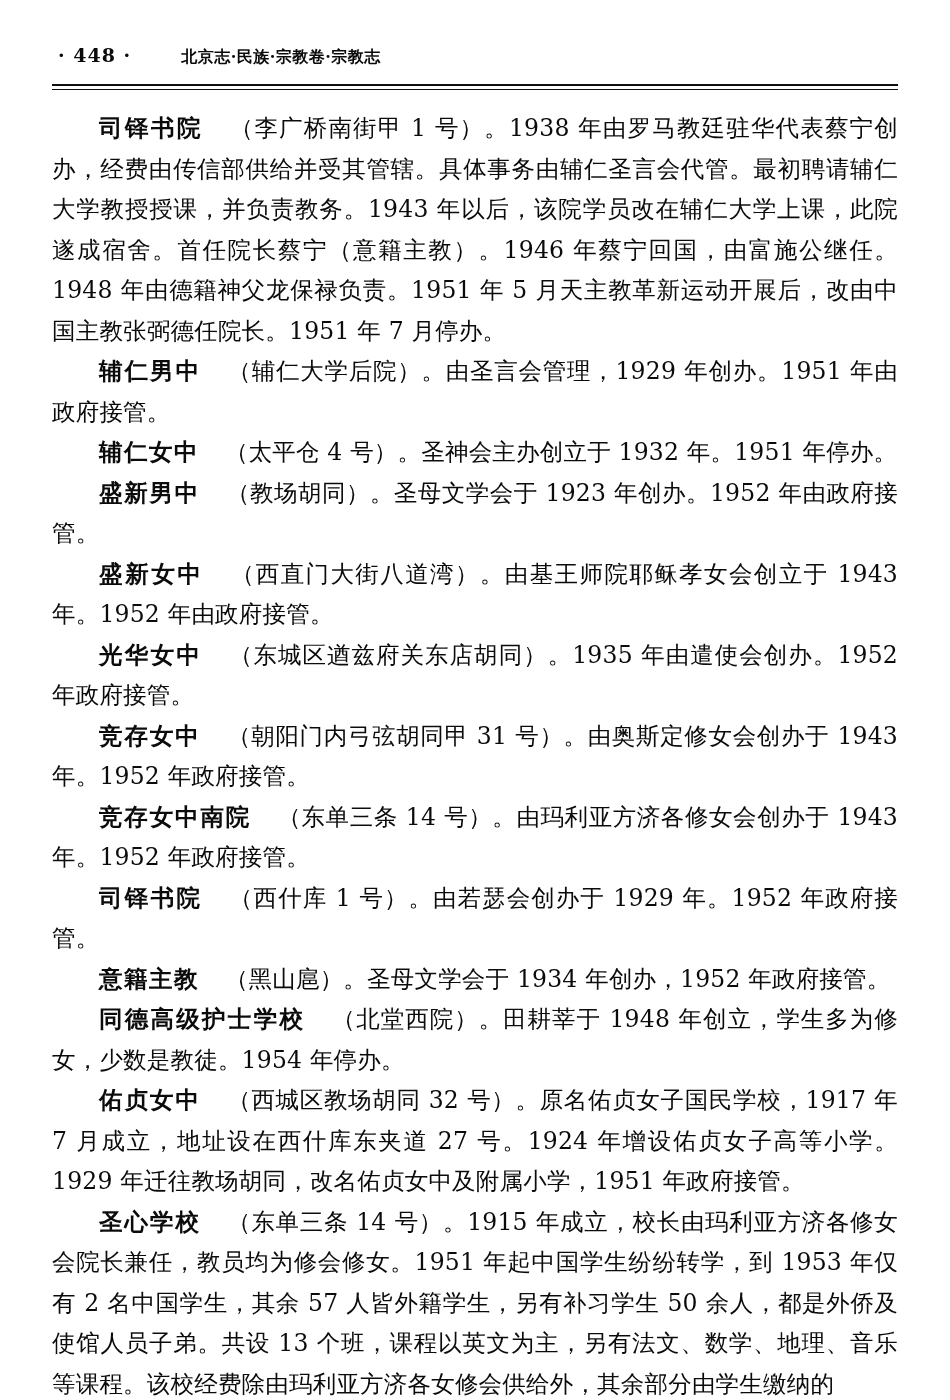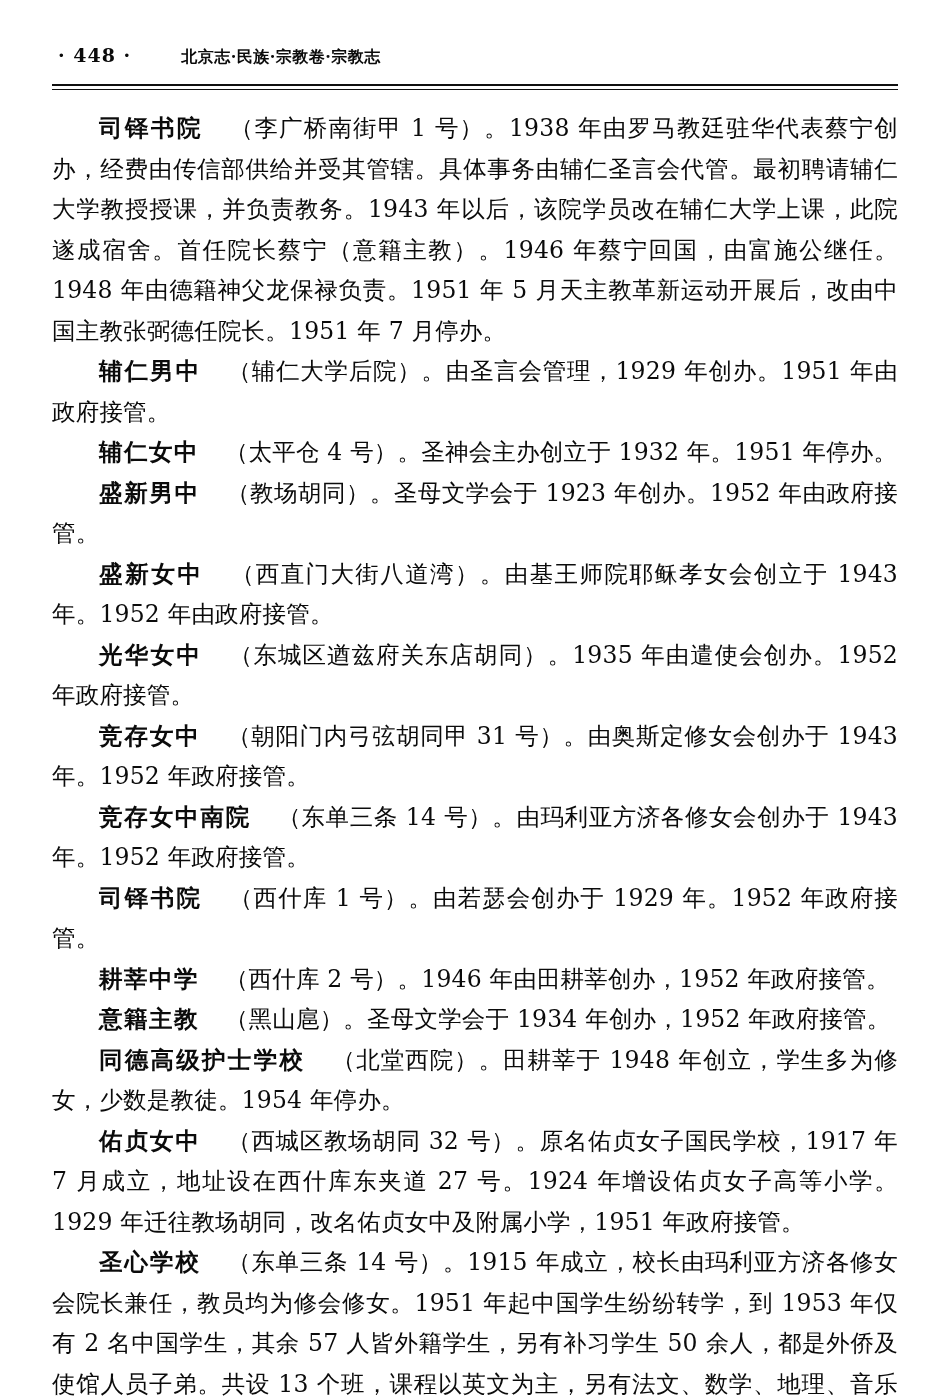--- a/index.html
+++ b/index.html
@@ -118,23 +118,20 @@
 
     <p class="entry">
       <span class="term">竞存女中南院</span><span class="gap"></span><span class="rest">（东单三条 14 号）。由玛利亚方济各修女会创办于 1943 年。1952 年政府接管。</span>
     </p>
 
 
     <p class="entry">
       <span class="term">司铎书院</span><span class="gap"></span><span class="rest">（西什库 1 号）。由若瑟会创办于 1929 年。1952 年政府接管。</span>
     </p>
 
-    <p class="entry">
-      <span class="term">耕莘中学</span><span class="gap"></span><span class="rest">（西什库 2 号）。1946 年由田耕莘创办，1952 年政府接管。</span>
-    </p>
 
     <p class="entry">
       <span class="term">意籍主教</span><span class="gap"></span><span class="rest">（黑山扈）。圣母文学会于 1934 年创办，1952 年政府接管。</span>
     </p>
 
     <p class="entry">
       <span class="term">同德高级护士学校</span><span class="gap"></span><span class="rest">（北堂西院）。田耕莘于 1948 年创立，学生多为修女，少数是教徒。1954 年停办。</span>
     </p>
 
     <p class="entry">

